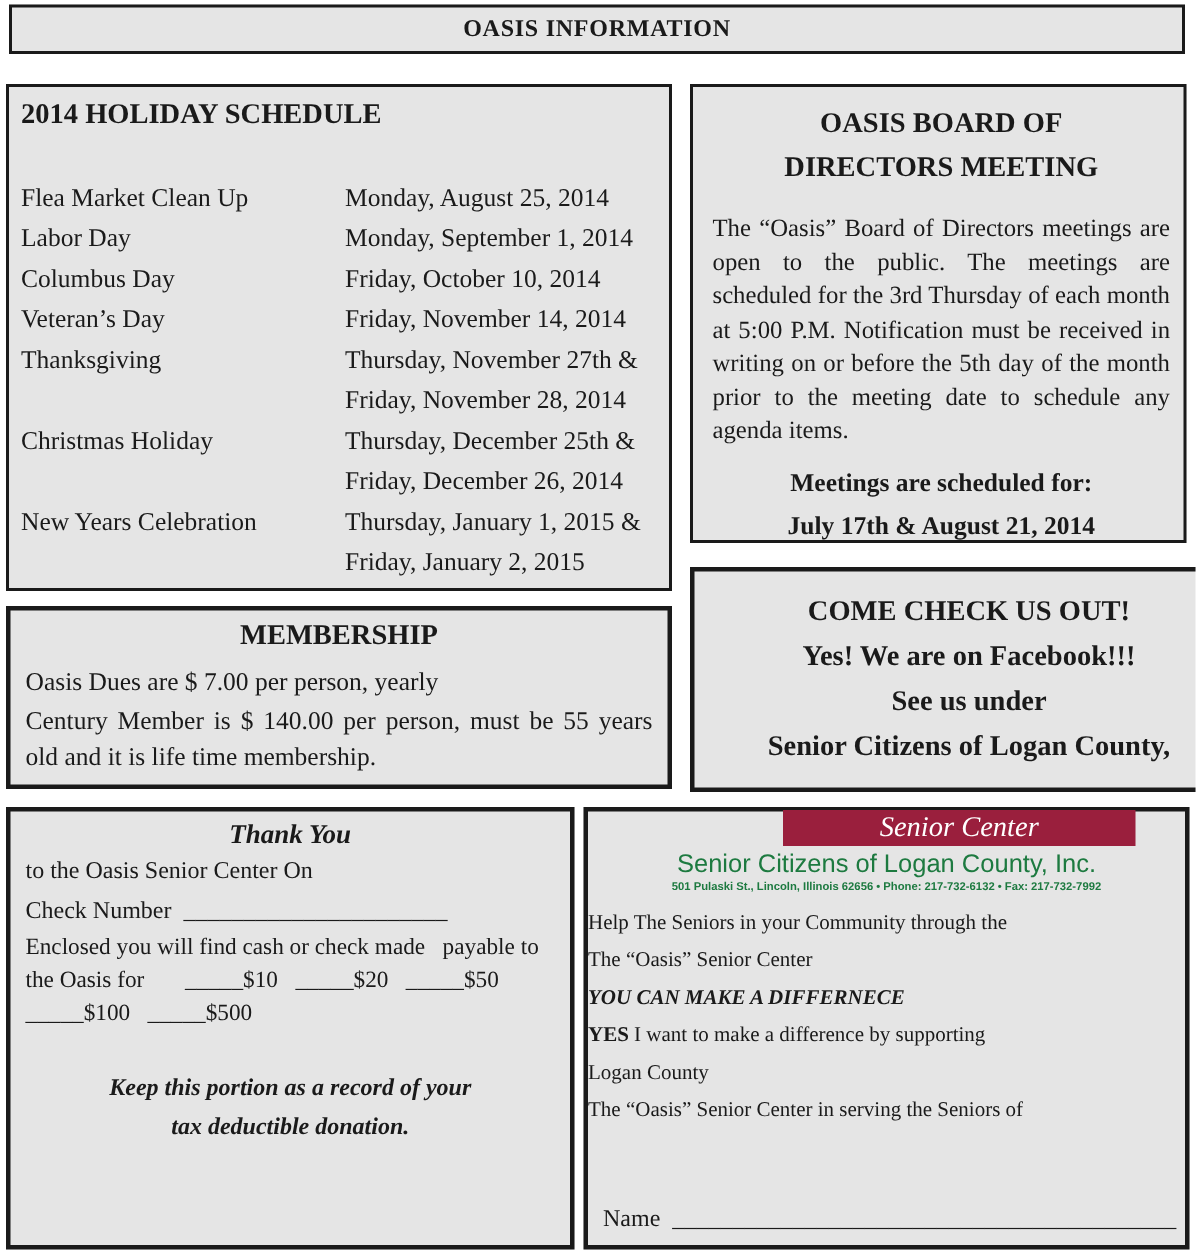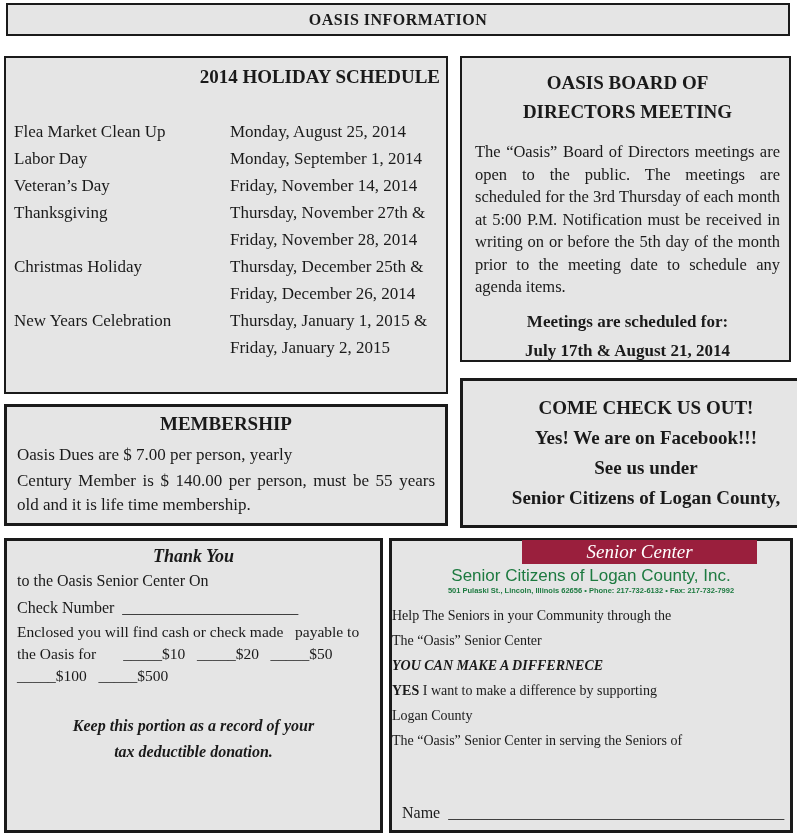--- a/index.html
+++ b/index.html
@@ -10,21 +10,21 @@
   }
   .box { position:absolute; background:#e5e5e5; box-sizing:border-box; border:2px solid #1a1a1a; }
   .b3  { border-width:3px; }
 
   
   #hdr { left:6px; top:3px; width:784px; height:33px; display:flex; align-items:center; justify-content:center; }
   #hdr .t { font-weight:bold; font-size:16px; letter-spacing:.5px; }
 
   
   #holiday { left:4px; top:56px; width:444px; height:338px; padding:8px 6px 0 8px; }
-  #holiday .title { font-weight:bold; font-size:19px; text-align:right; }
+  #holiday .title { font-weight:bold; font-size:19px; text-align:left; }
   #holiday .rows { margin-top:30px; }
   .hrow { display:grid; grid-template-columns:216px 1fr; }
   .hrow div { font-size:17px; line-height:27px; }
 
   
   #board { left:460px; top:56px; width:331px; height:306px; padding:10px 9px 0 13px; }
   #board .title { font-weight:bold; font-size:19px; line-height:29px; text-align:center; }
   #board .para { margin-top:15px; font-size:16.5px; line-height:22.5px; text-align:justify; }
   #board .sched { margin-top:13px; font-weight:bold; font-size:17px; text-align:center; }
   #board .dates { margin-top:9px; font-weight:bold; font-size:17px; text-align:center; }
@@ -73,20 +73,24 @@
 <div class="box" id="holiday">
   <div class="title">2014 HOLIDAY SCHEDULE</div>
   <div class="rows">
     <div class="hrow">
       <div>Flea Market Clean Up</div>
       <div>Monday, August 25, 2014</div>
     </div>
     <div class="hrow">
       <div>Labor Day</div>
       <div>Monday, September 1, 2014</div>
+    </div>
+    <div class="hrow">
+      <div>Columbus Day</div>
+      <div>Friday, October 10, 2014</div>
     </div>
     <div class="hrow">
       <div>Veteran’s Day</div>
       <div>Friday, November 14, 2014</div>
     </div>
     <div class="hrow">
       <div>Thanksgiving</div>
       <div>
         <div>Thursday, November 27th &amp;</div>
         <div>Friday, November 28, 2014</div>

